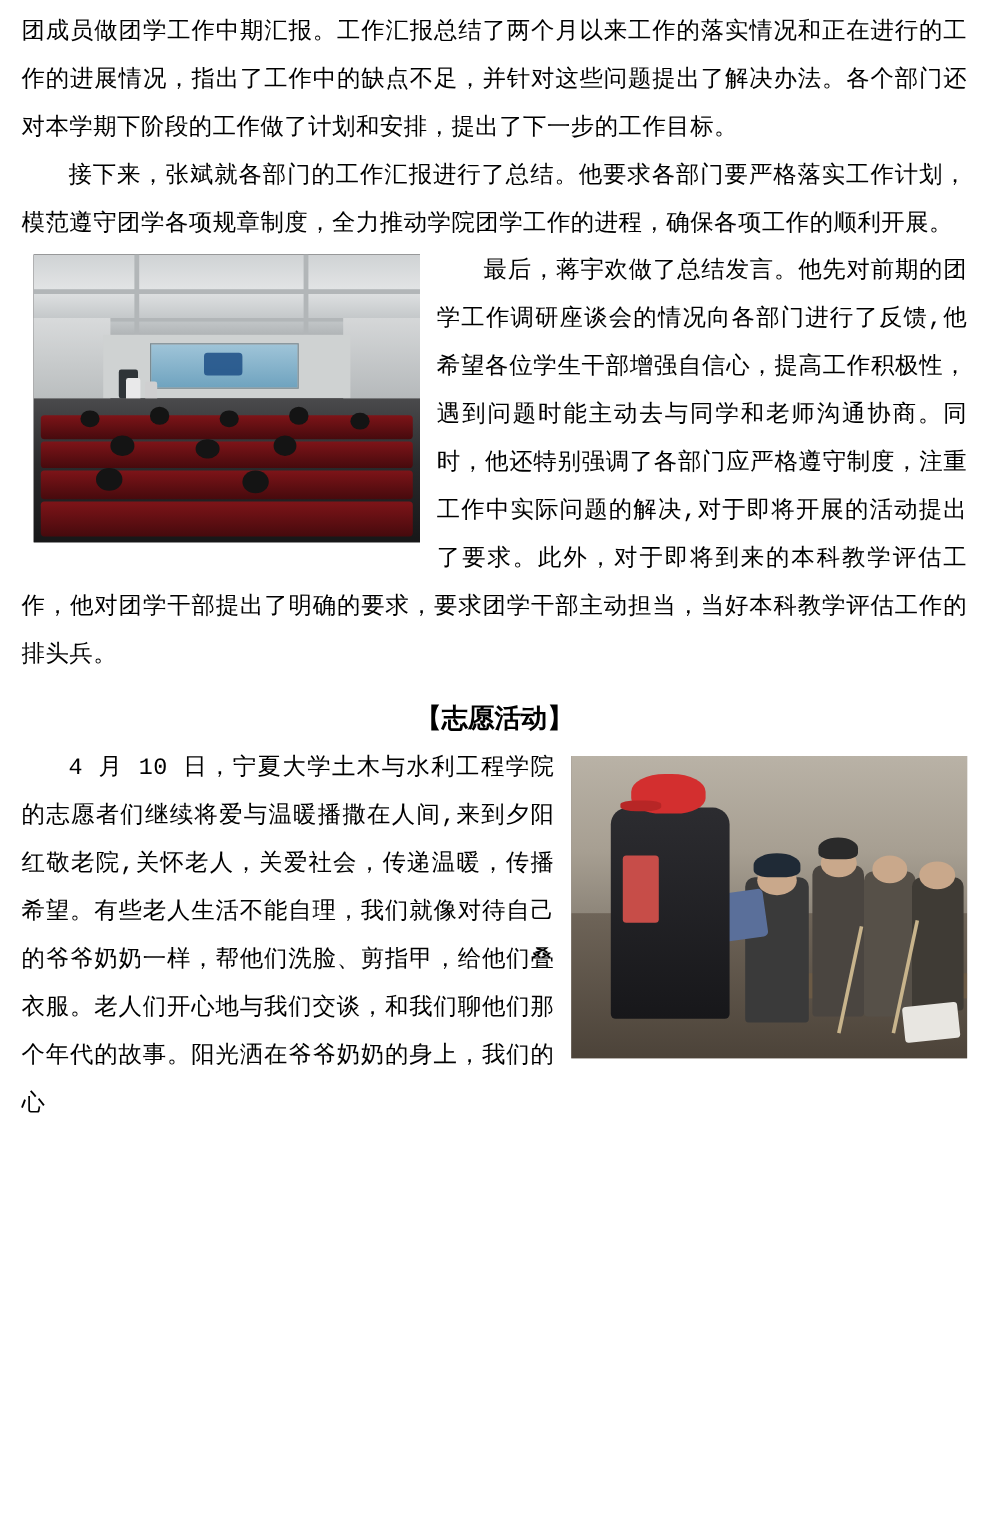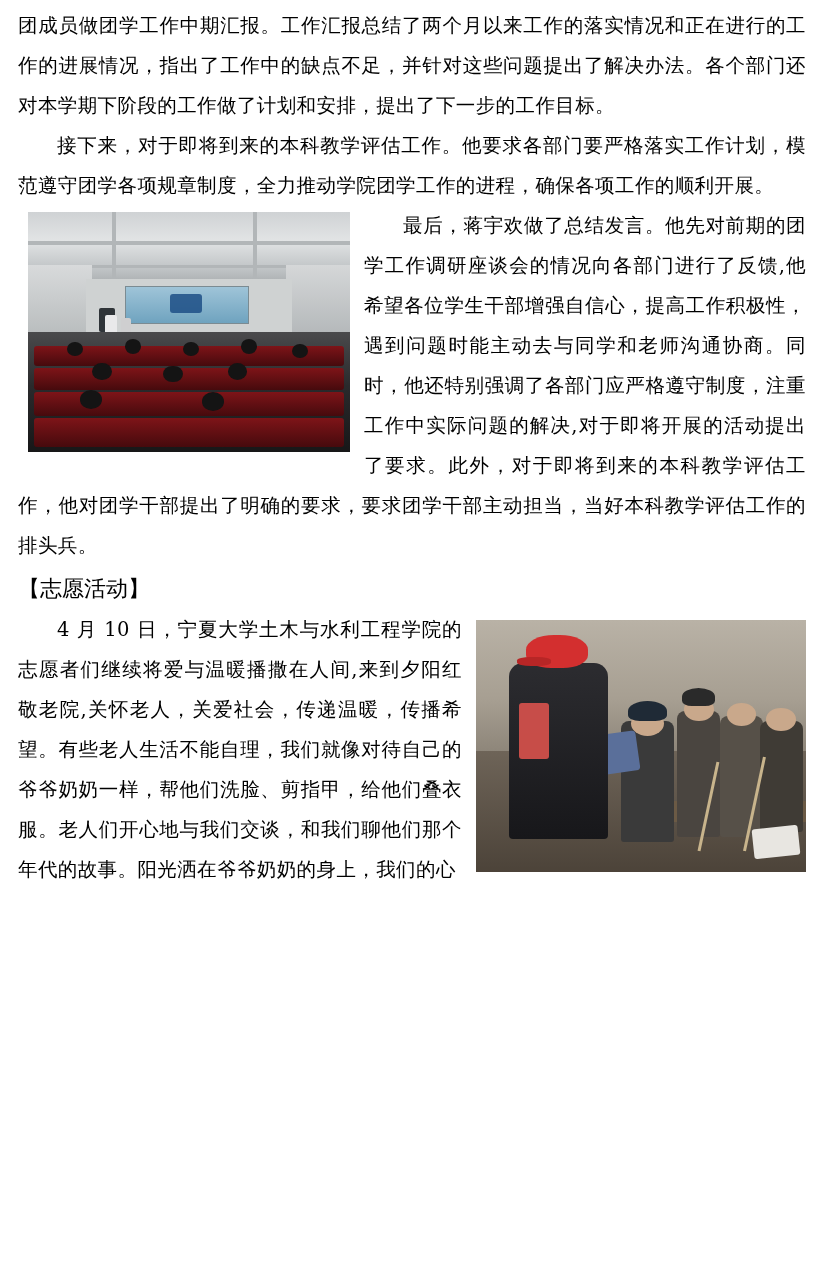--- a/index.html
+++ b/index.html
@@ -151,44 +151,45 @@
     background: #6b5a45;
   }
   .eh-white {
     position: absolute; right: 2%; bottom: 6%; width: 14%; height: 12%;
     background: #e8e6e1; border-radius: 3px; transform: rotate(-6deg);
   }
 
   
   .bracket-head {
     font-size: 22px;
-    font-weight: normal;
+    font-weight: bold;
     line-height: 42px;
-    margin-top: 2px;
+    margin-top: 12px;
     font-family: "DejaVu Serif", "Liberation Serif", serif;
+    text-align: center;
   }
   .article-title {
     text-align: center;
     font-size: 27px;
     font-weight: bold;
     line-height: 48px;
     margin: 48px 0 26px 0;
     letter-spacing: 1px;
   }
   .clearfix::after { content: ""; display: block; clear: both; }
-  .para-block { overflow: visible; }
+  .para-block { overflow: visible; font-family: Liberation Mono, monospace; }
 </style>
 </head>
 <body>
 
 <div class="page">
 
   <p>团成员做团学工作中期汇报。工作汇报总结了两个月以来工作的落实情况和正在进行的工作的进展情况，指出了工作中的缺点不足，并针对这些问题提出了解决办法。各个部门还对本学期下阶段的工作做了计划和安排，提出了下一步的工作目标。</p>
 
-  <p class="indent">接下来，对于即将到来的本科教学评估工作。他要求各部门要严格落实工作计划，模范遵守团学各项规章制度，全力推动学院团学工作的进程，确保各项工作的顺利开展。</p>
+  <p class="indent">接下来，张斌就各部门的工作汇报进行了总结。他要求各部门要严格落实工作计划，模范遵守团学各项规章制度，全力推动学院团学工作的进程，确保各项工作的顺利开展。</p>
 
   <div class="para-block clearfix">
     <div class="img-meeting">
       <div class="mh-ceiling"></div>
       <div class="mh-beam" style="left:0;top:12%;width:100%;height:4px;"></div>
       <div class="mh-beam" style="left:0;top:22%;width:100%;height:3px;"></div>
       <div class="mh-beam" style="left:26%;top:0;width:4px;height:30%;"></div>
       <div class="mh-beam" style="left:70%;top:0;width:4px;height:30%;"></div>
       <div class="mh-wall-l"></div>
       <div class="mh-wall-r"></div>

